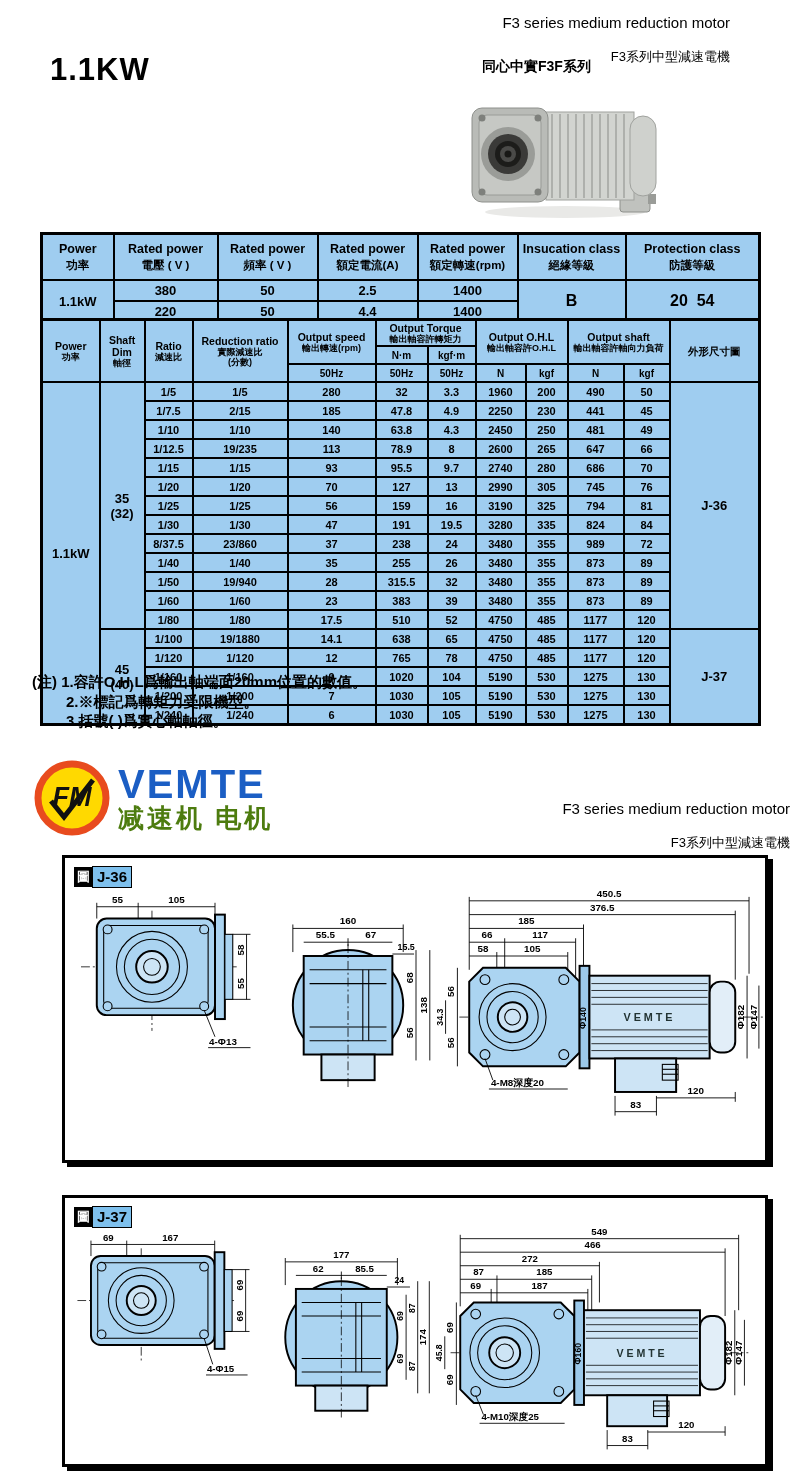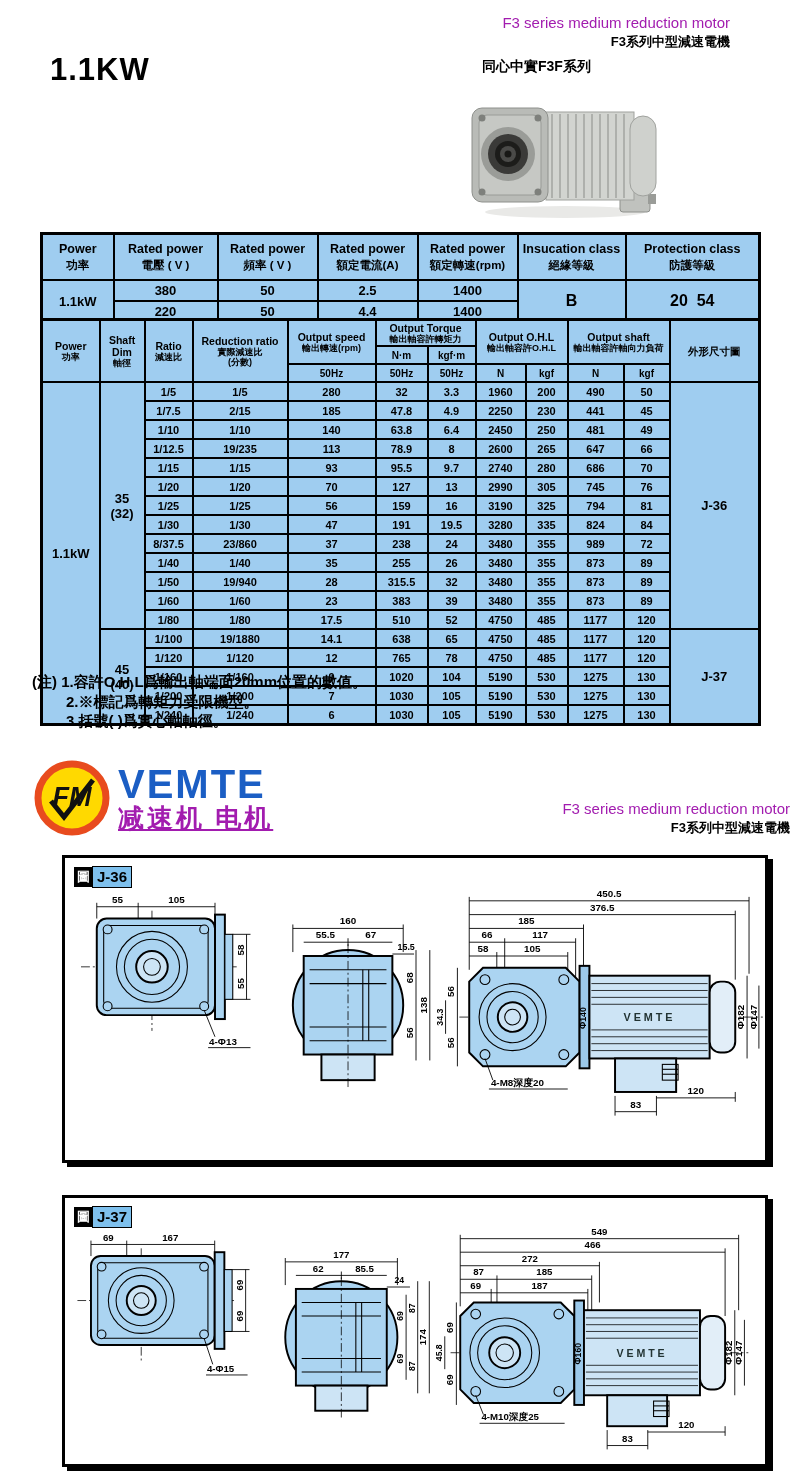--- a/index.html
+++ b/index.html
@@ -4,22 +4,22 @@
 <style>
   html,body{margin:0;padding:0;}
   body{
     width:800px;height:1475px;position:relative;background:#ffffff;
     font-family:"Liberation Sans",sans-serif;color:#000;overflow:hidden;
   }
   .abs{position:absolute;}
 
   
   .hdr-top{top:14px;right:70px;text-align:right;}
-  .hdr-en{font-size:15px;color:#a21caf;}
-  .hdr-zh{font-size:13px;font-weight:bold;margin-top:2px;}
+  .hdr-en{font-size:15px;color:#000000;}
+  .hdr-zh{font-size:13px;font-weight:normal;margin-top:17px;}
   .hdr-sub{top:58px;left:482px;font-size:14px;font-weight:bold;}
   .power-title{top:52px;left:50px;font-size:31px;font-weight:bold;letter-spacing:1px;}
   .photo{top:100px;left:470px;}
 
   
   table.t{border-collapse:collapse;table-layout:fixed;position:absolute;border:3px solid #000;}
   table.t th,table.t td{border:2px solid #000;background:#9fcdf0;text-align:center;vertical-align:middle;padding:0;font-weight:bold;color:#000;}
   #table1{left:40px;top:232px;width:718px;}
   #table1 th{height:44px;font-size:12.5px;line-height:1.25;}
   #table1 th .zh{font-size:11.5px;display:block;}
@@ -32,21 +32,21 @@
   #table2 th.sub{font-size:10px;height:14px;}
 
   
   .notes{top:672px;left:32px;font-size:15px;font-weight:bold;line-height:1.3;}
   .notes .indent{margin-left:34px;}
 
   
   .logo{top:760px;left:34px;display:flex;align-items:center;}
   .logo-text{margin-left:8px;}
   .logo-brand{font-size:40px;font-weight:bold;color:#1b5ec4;letter-spacing:2px;line-height:1;}
-  .logo-tag{font-size:26px;font-weight:bold;color:#a21caf;letter-spacing:3px;line-height:1.1;text-decoration:underline;}
+  .logo-tag{font-size:26px;font-weight:bold;color:#4d7c0f;letter-spacing:3px;line-height:1.1;}
   .hdr2{top:800px;right:10px;text-align:right;}
 
   
   .dbox{border:3px solid #000;box-shadow:5px 4px 0 #000;background:#fff;}
   #box1{left:62px;top:855px;width:700px;height:302px;}
   #box2{left:62px;top:1195px;width:700px;height:266px;}
   .fig-title{padding:7px 0 0 9px;display:flex;align-items:center;height:24px;}
   .badge{display:inline-flex;align-items:stretch;}
   .badge-black{background:#000;color:#fff;font-size:13px;font-weight:bold;width:19px;text-align:center;line-height:20px;}
   .badge-blue{background:#7ec0ed;color:#000;font-size:15px;font-weight:bold;padding:0 4px;line-height:20px;outline:1px solid #000;}
@@ -216,21 +216,21 @@
         <td>2250</td>
         <td>230</td>
         <td>441</td>
         <td>45</td>
       </tr>
       <tr>
         <td>1/10</td>
         <td>1/10</td>
         <td>140</td>
         <td>63.8</td>
-        <td>6.4</td>
+        <td>4.3</td>
         <td>2450</td>
         <td>250</td>
         <td>481</td>
         <td>49</td>
       </tr>
       <tr>
         <td>1/12.5</td>
         <td>19/235</td>
         <td>113</td>
         <td>78.9</td>

